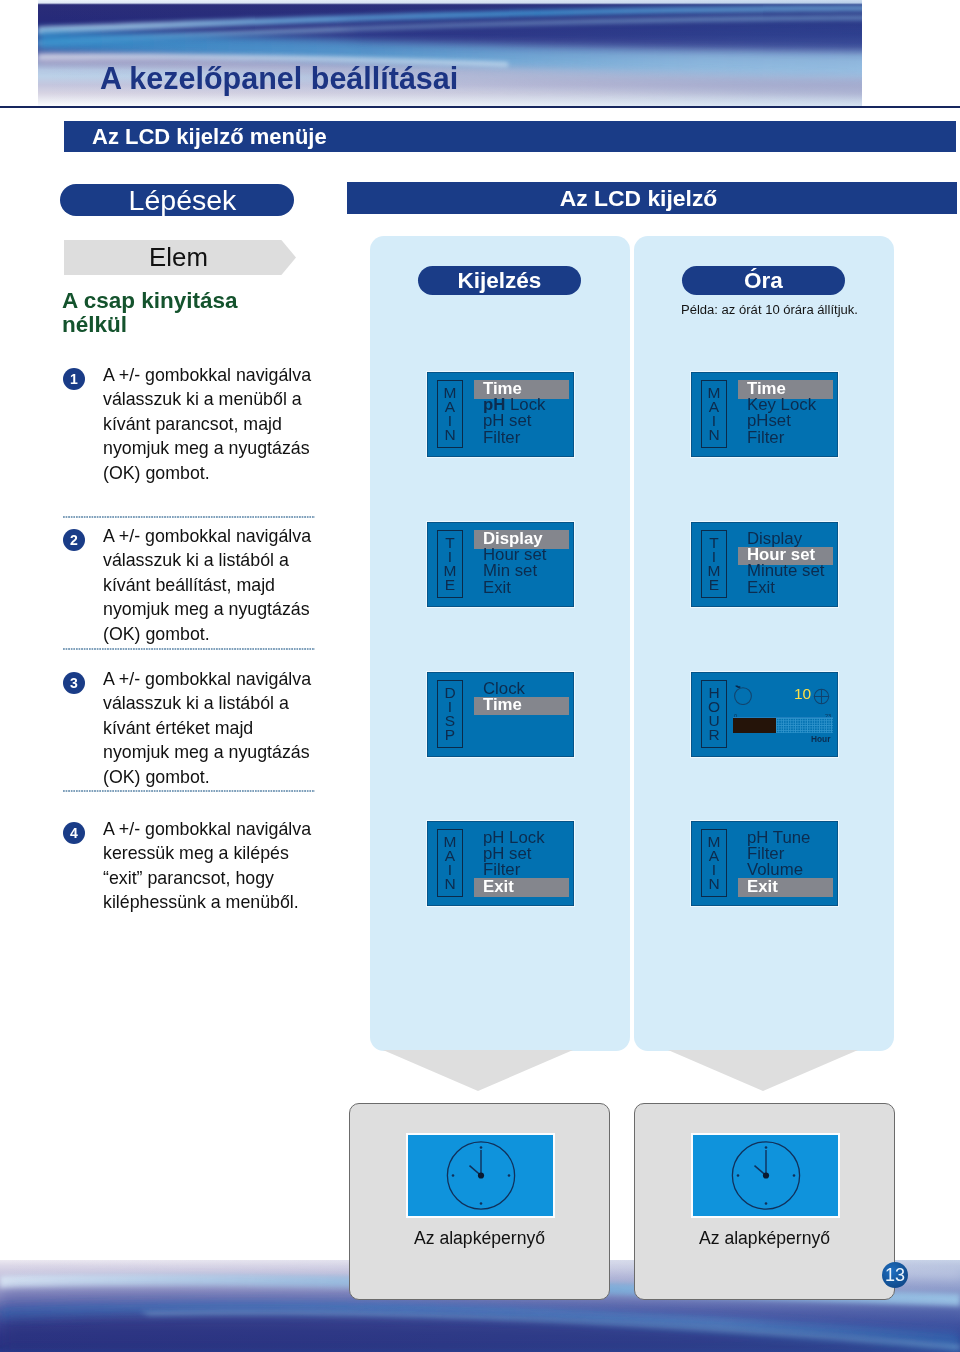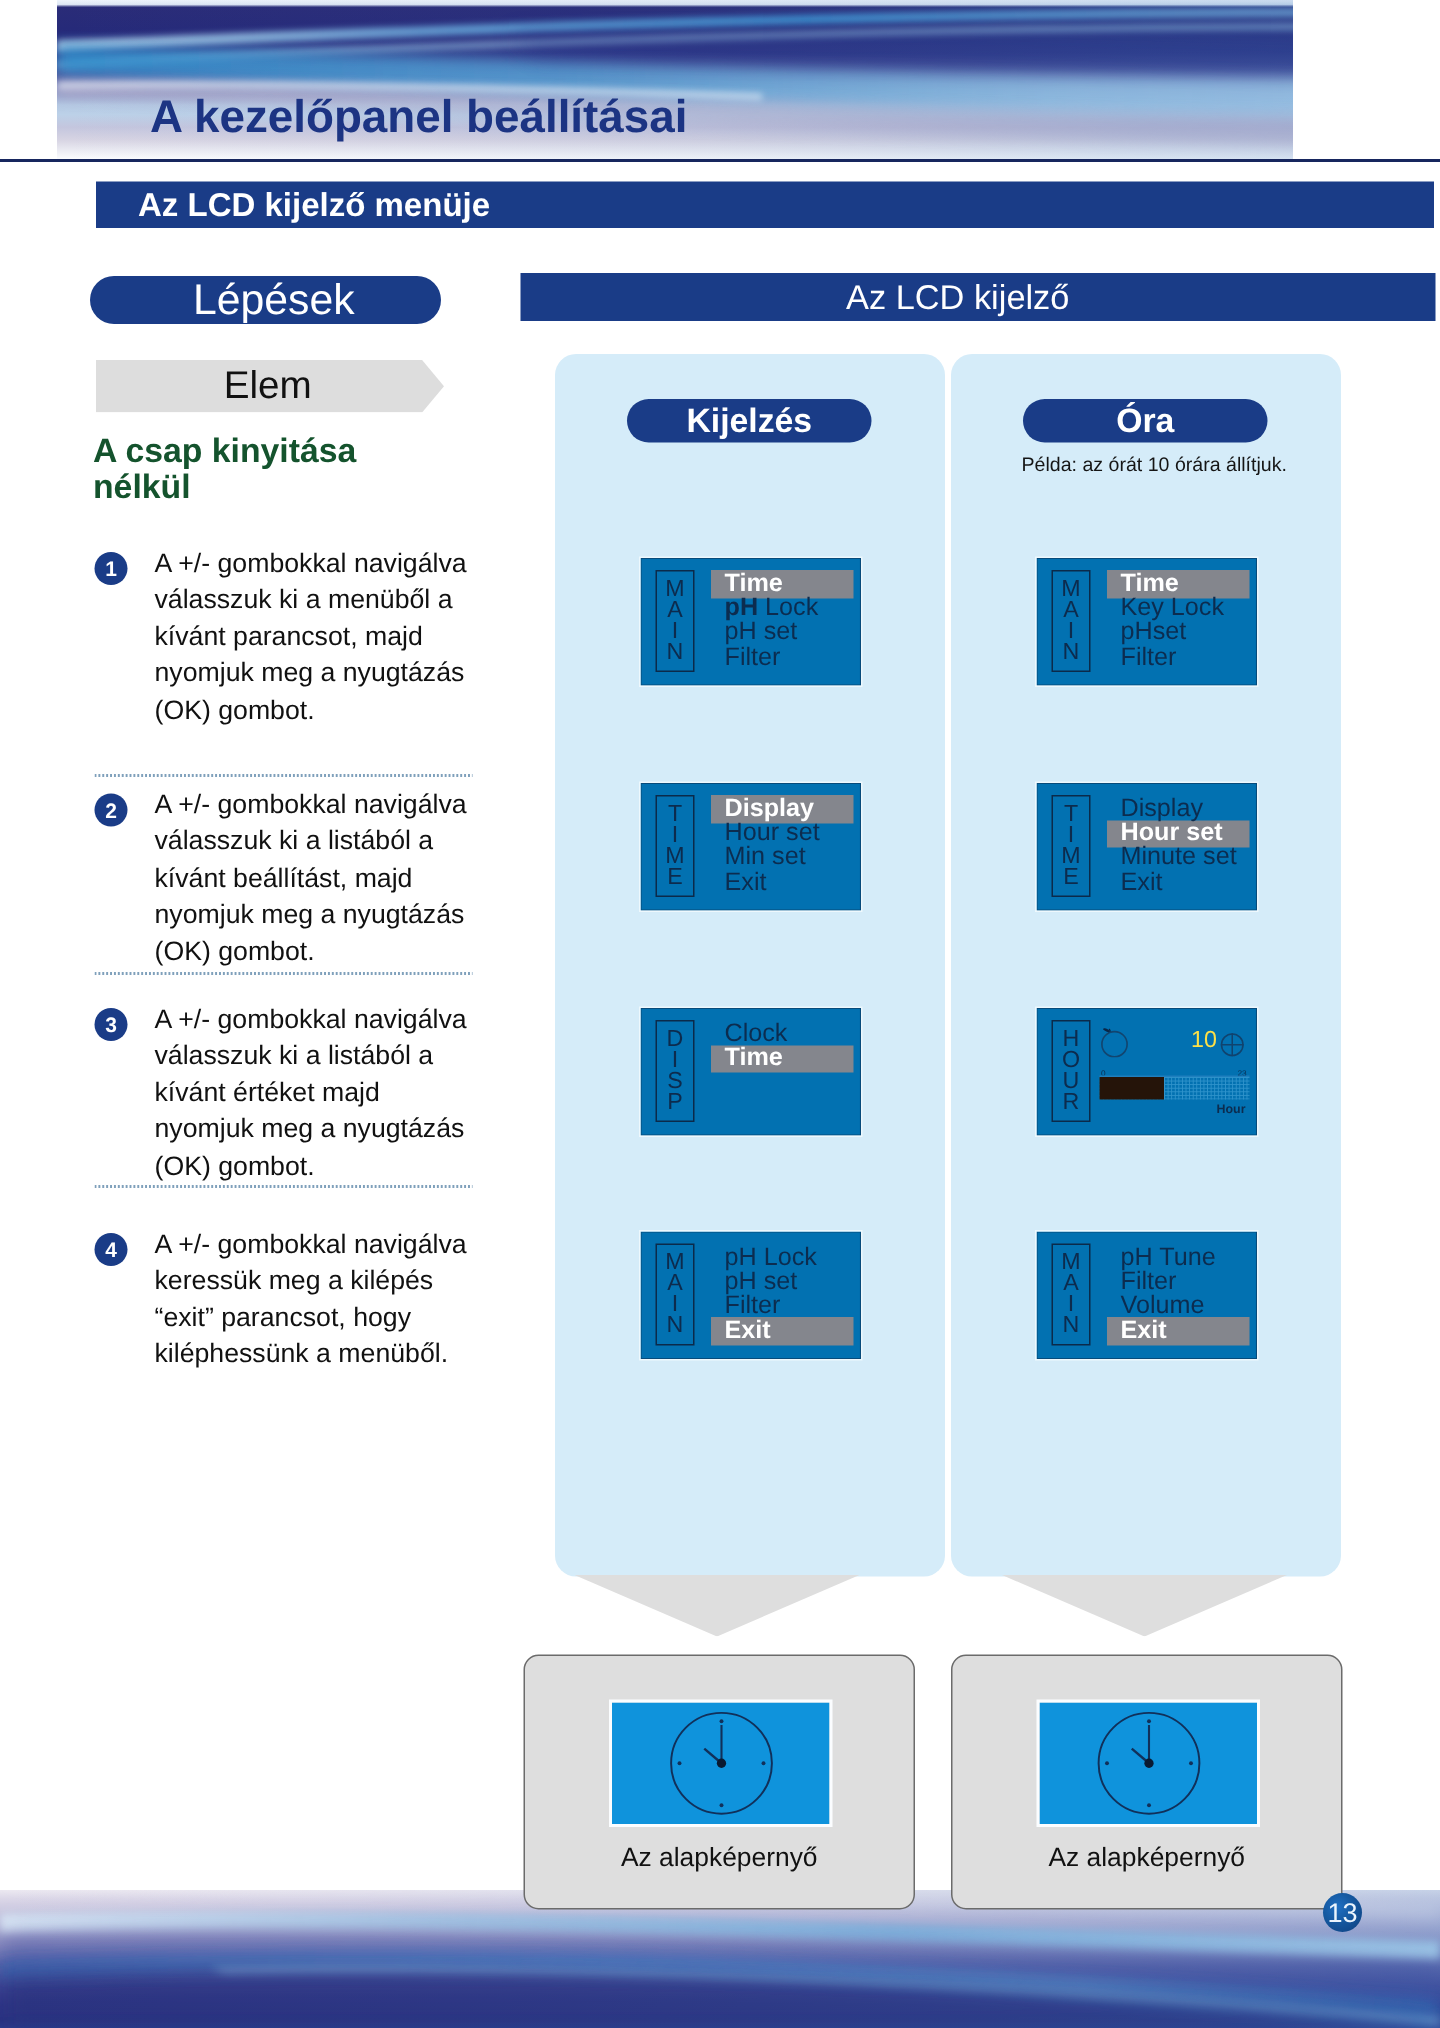--- a/index.html
+++ b/index.html
@@ -40,21 +40,21 @@
      background:#1a3c87;color:#fff;font-size:14px;font-weight:bold;text-align:center;line-height:22px;}
   .step .txt{position:absolute;left:40px;top:-3px;width:216px;font-size:17.8px;color:#111;line-height:24.4px;}
 
   .divider{position:absolute;left:63px;width:252px;height:2px;
      background-image:linear-gradient(90deg,#7fa0bb 0 1.4px,transparent 1.4px 2.6px);
      background-size:2.6px 2px;}
 
   
   #lcd-bar{left:347px;top:182px;width:610px;height:32px;background:#1a3c87;}
   #lcd-bar span{position:absolute;left:0;top:2px;width:583px;text-align:center;
-     line-height:28px;font-size:22.9px;font-weight:normal;color:#fff;}
+     line-height:28px;font-size:22.9px;font-weight:bold;color:#fff;}
 
   
   .bluepanel{position:absolute;top:236px;width:260px;height:815px;background:#d5ecf9;border-radius:14px;}
   #bp1{left:349px;margin-left:21px;}
   #bp2{left:634px;}
 
   .cappill{position:absolute;left:48px;top:30px;width:163px;height:29px;background:#1a3c87;
      border-radius:999px;text-align:center;}
   .cappill span{display:block;line-height:29px;font-size:22.5px;font-weight:bold;color:#fff;}
   .panel-note{position:absolute;left:47px;top:66px;width:180px;font-size:13.05px;color:#151515;line-height:16.5px;}
@@ -84,21 +84,21 @@
                       linear-gradient(to bottom,#2f93cb 0 0.8px,transparent 0.8px 2.4px);
      background-size:2.4px 2.4px;}
   .lcd .gauge .gfill{position:absolute;left:0;top:0;height:14.5px;background:#251409;}
   .lcd .gauge .gunit{position:absolute;left:120px;top:63px;font-size:8.3px;line-height:9px;font-weight:bold;color:#0c2c4f;}
 
   
   .downarrow{position:absolute;top:1050px;width:190px;height:41px;background:#dedede;
      clip-path:polygon(0 0,190px 0,95px 41px);}
 
   
-  .graybox{position:absolute;top:1103px;width:261px;height:170px;background:#dedede;
+  .graybox{position:absolute;top:1103px;width:261px;height:197px;background:#dedede;
      border:1px solid #6b6b6b;border-radius:10px;box-sizing:border-box;}
   .graybox .scr{position:absolute;left:58px;top:31px;width:145px;height:81px;
      background:#0f93dc;outline:2px solid #fbfdff;overflow:hidden;}
   .graybox .scr svg{display:block;margin-left:-1.5px;margin-top:-1.5px;}
   .graybox .lab{position:absolute;left:0;top:124px;width:100%;text-align:center;font-size:17.6px;
      line-height:20px;color:#111;}
 
   
   #pageno{left:882px;top:1262px;width:26px;height:26px;border-radius:50%;
      background:radial-gradient(circle at 38% 36%,#1f6fc2 0%,#15589f 45%,#0d3e7c 100%);

